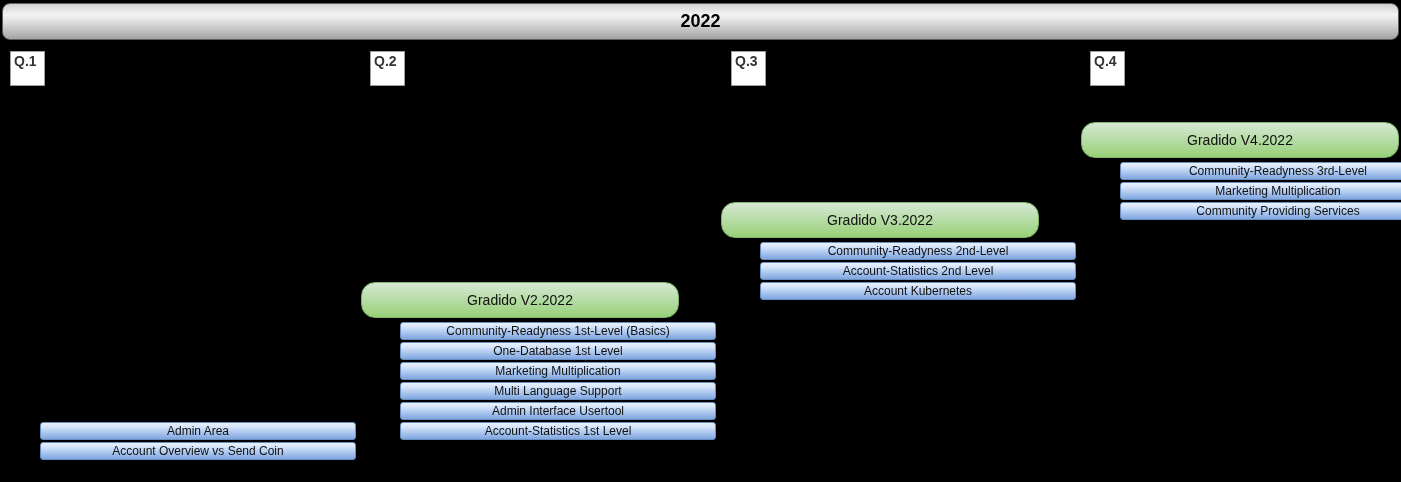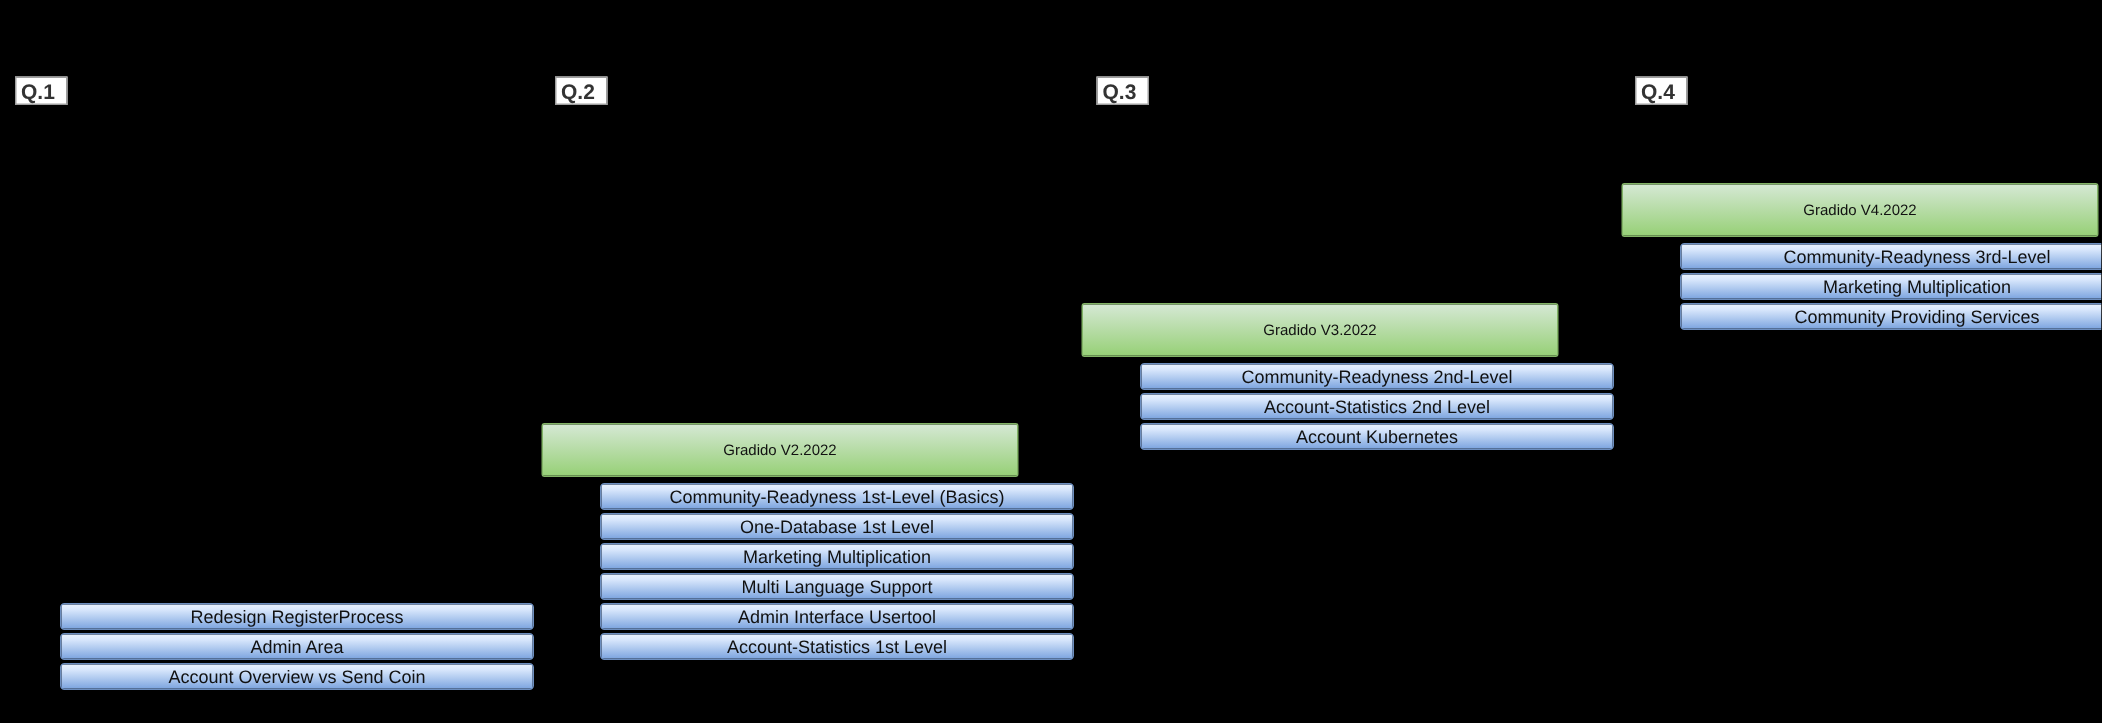--- a/index.html
+++ b/index.html
@@ -8,53 +8,55 @@
 
   .year-bar{
     position:absolute;left:2px;top:3px;width:1395px;height:35px;
     border:1px solid #5e5e5e;border-radius:8px;
     background:linear-gradient(180deg,#cfcfcf 0%,#f3f3f3 30%,#e6e6e6 45%,var(--bar_bottom,#a3a3a3) 100%);
     display:flex;align-items:center;justify-content:center;
   }
   .year-title{font-size:18px;font-weight:bold;color:#000;}
 
   .qlabel{
-    position:absolute;top:51px;height:19px;
+    position:absolute;top:51px;height:35px;
     background:var(--qlabel_bg,#ffffff);border:1px solid #9e9e9e;color:#333;
     font-size:14px;font-weight:bold;line-height:19px;
     padding:0 7px 12px 3px;box-sizing:border-box;
   }
 
   .milestone{
     position:absolute;width:318px;height:36px;box-sizing:border-box;
-    border:1px solid var(--milestone_border,#82b366);border-radius:2px;
+    border:1px solid var(--milestone_border,#82b366);border-radius:14px;
     background:linear-gradient(180deg,var(--milestone_top,#d5e8d4) 0%,var(--milestone_bottom,#97d077) 100%);
     display:flex;align-items:center;justify-content:center;
-    font-size:10px;color:#111;
+    font-size:14px;color:#111;
   }
   .item{
     position:absolute;width:316px;height:18px;box-sizing:border-box;
     border:1px solid var(--item_border,#6c8ebf);border-radius:3px;
     background:linear-gradient(180deg,var(--item_top,#e9f1fc) 0%,#dae8fc 20%,var(--item_bottom,#7ea6e0) 100%);
     display:flex;align-items:center;justify-content:center;
     font-size:12px;color:#111;white-space:nowrap;
   }
 </style>
 </head>
 <body>
 
 <div class="canvas">
 
+  <div class="year-bar">
+    <span class="year-title">2022</span>
+  </div>
 
   <div class="qlabel" style="left:10px">Q.1</div>
   <div class="qlabel" style="left:370px">Q.2</div>
   <div class="qlabel" style="left:731px">Q.3</div>
   <div class="qlabel" style="left:1090px">Q.4</div>
 
-  <div class="item" style="left:40px;top:402px">Redesign RegisterProcess</div>
   <div class="item" style="left:40px;top:442px">Account Overview vs Send Coin</div>
   <div class="item" style="left:40px;top:422px">Admin Area</div>
 
   <div class="milestone" style="left:361px;top:282px">Gradido V2.2022</div>
   <div class="item" style="left:400px;top:322px">Community-Readyness 1st-Level (Basics)</div>
   <div class="item" style="left:400px;top:342px">One-Database 1st Level</div>
   <div class="item" style="left:400px;top:362px">Marketing Multiplication</div>
   <div class="item" style="left:400px;top:402px">Admin Interface Usertool</div>
   <div class="item" style="left:400px;top:382px">Multi Language Support</div>
   <div class="item" style="left:400px;top:422px">Account-Statistics 1st Level</div>

